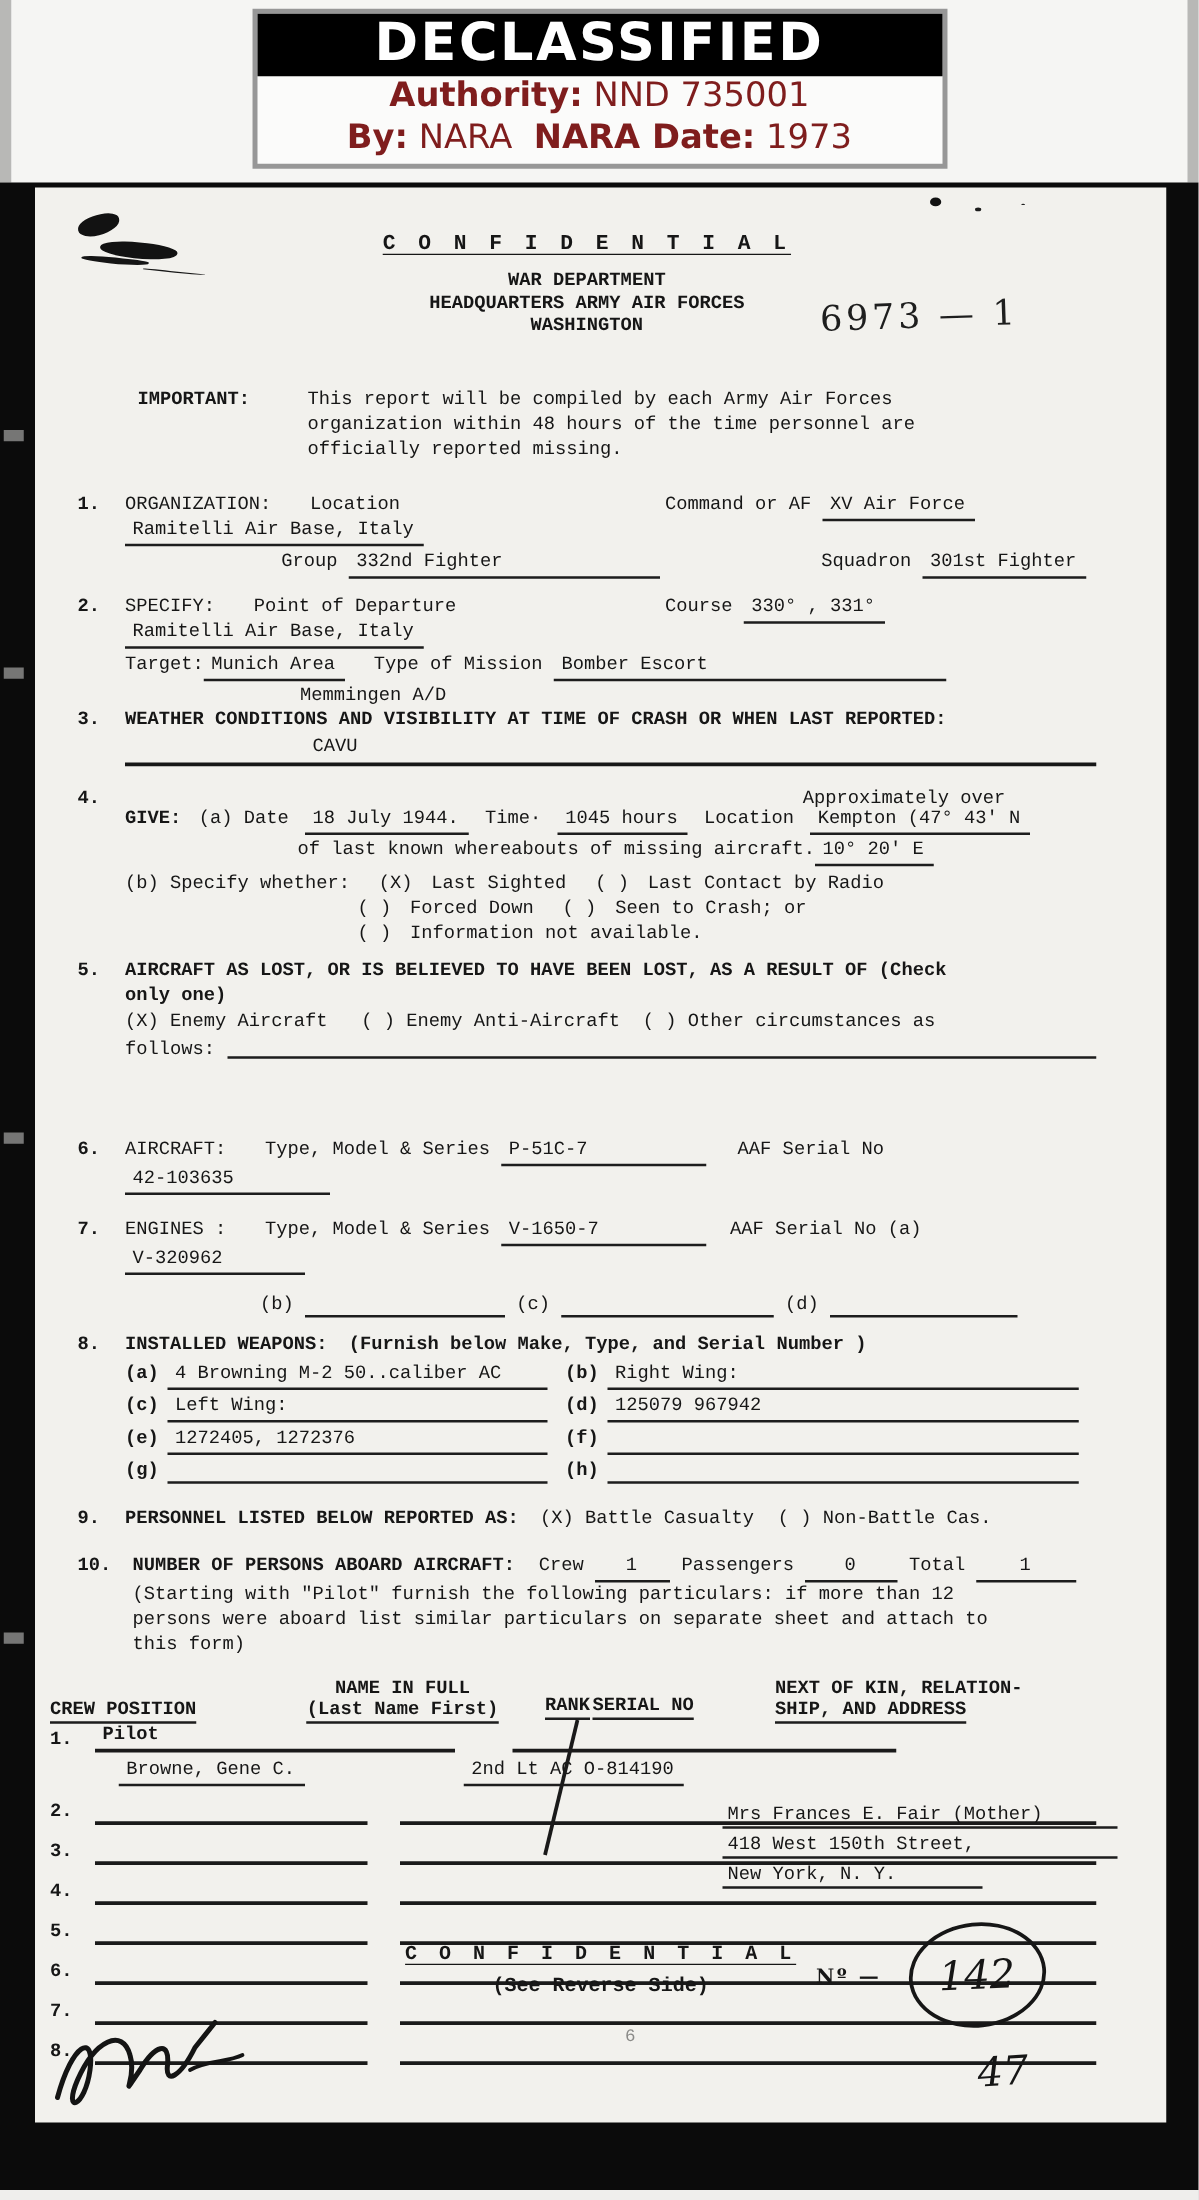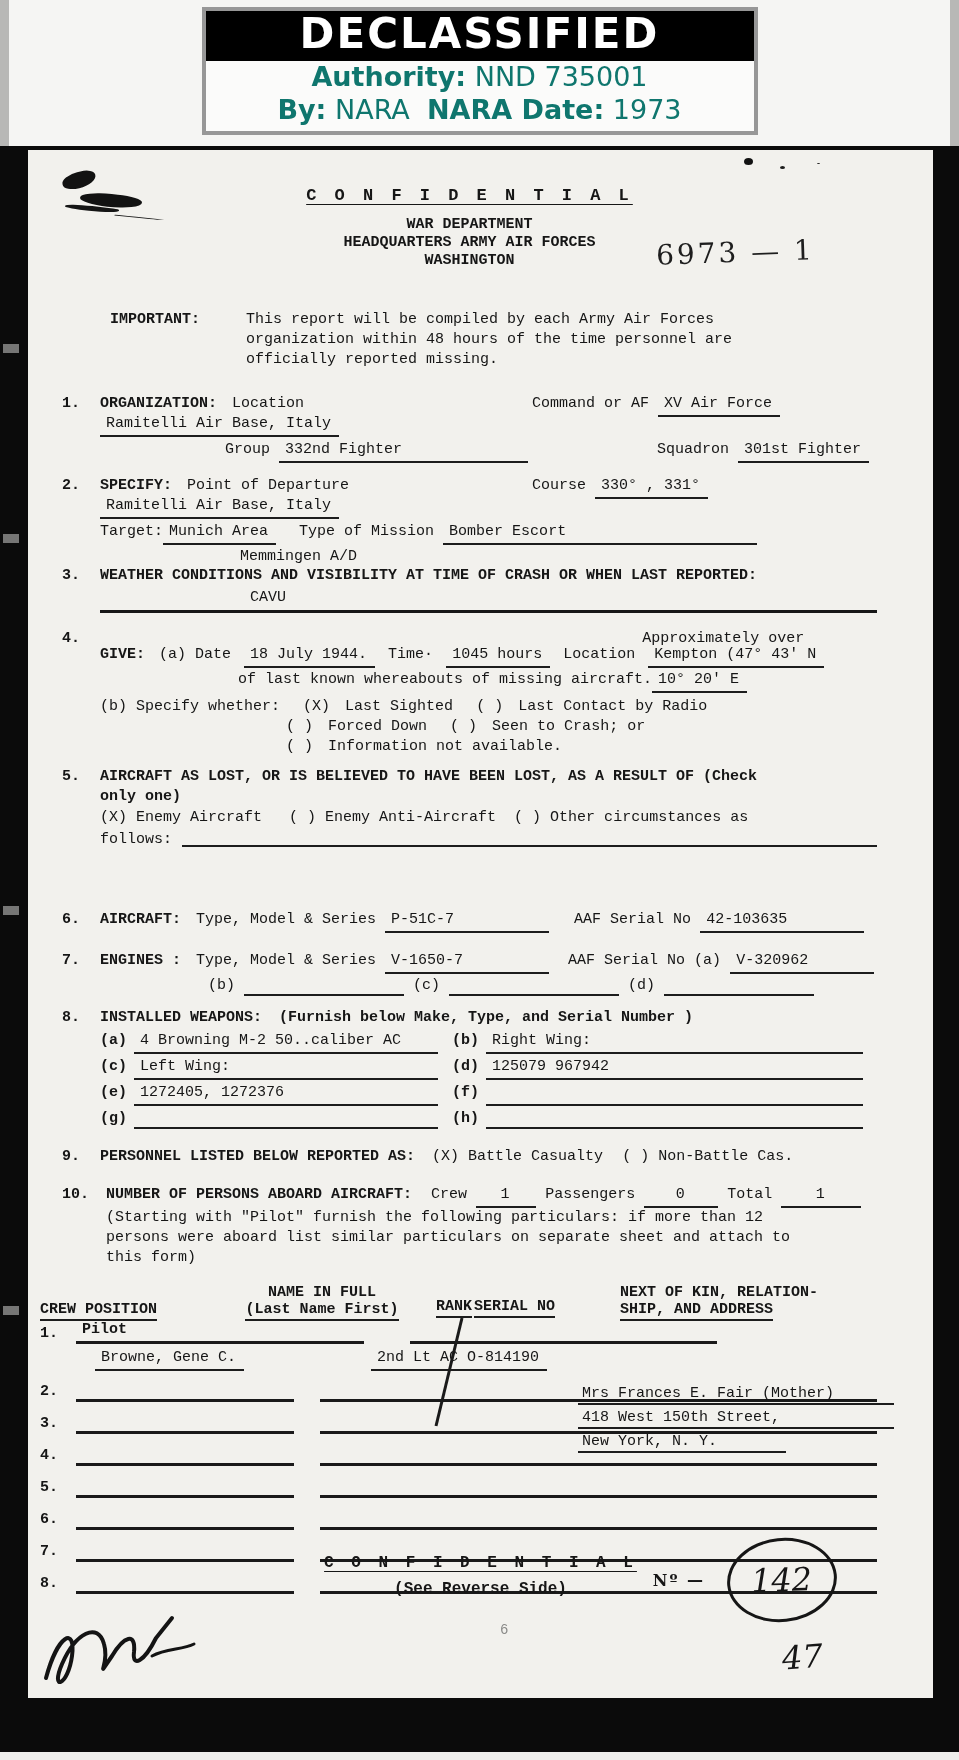--- a/index.html
+++ b/index.html
@@ -7,21 +7,21 @@
         font-family:"Liberation Mono","DejaVu Sans Mono",monospace;color:#161616;}
 
   
   .top-strip{position:absolute;top:0;left:0;width:959px;height:146px;background:#f5f5f3;
              border-left:9px solid #b8b8b6;border-right:9px solid #b8b8b6;box-sizing:border-box;
              display:flex;justify-content:center;align-items:flex-start;}
   .stamp{margin-top:7px;border:4px solid #979797;background:#fbfbfa;width:548px;text-align:center;
          font-family:"DejaVu Sans","Liberation Sans",sans-serif;padding-bottom:4px;}
   .stamp-bar{background:#000;color:#fff;font-size:42px;font-weight:bold;letter-spacing:2px;
              padding:1px 6px 5px;line-height:1.05;}
-  .stamp-line{font-size:27px;line-height:1.22;color:#0f766e;}
+  .stamp-line{font-size:27px;line-height:1.22;color:#7f1d1d;}
   .b{font-weight:bold;}
 
   
   .scan{position:absolute;top:146px;left:0;width:959px;height:1606px;background:#0b0b0b;}
   .notch{position:absolute;left:3px;width:16px;height:9px;background:#cfcfcd;opacity:.55;}
   .paper{position:absolute;left:28px;top:4px;right:26px;bottom:54px;background:#f2f1ed;overflow:hidden;}
 
   .content{position:relative;padding:36px 56px 0 34px;font-size:15px;line-height:20px;}
 
   .smudge{position:absolute;background:#121212;border-radius:50% 40% 55% 45%;}
@@ -37,21 +37,21 @@
   .doc-number{position:absolute;right:118px;top:86px;font-family:"DejaVu Serif",serif;
               font-size:28px;color:#1e1e1e;transform:rotate(-2deg);letter-spacing:3px;}
 
   .important{display:flex;margin:40px 0 0 48px;}
   .ilabel{width:136px;font-weight:bold;}
   .itext{width:575px;}
 
   .item{display:flex;}
   .n{width:38px;font-weight:bold;flex:none;}
   .ib{flex:1;position:relative;}
-  .lab{font-weight:bold;margin-right:6px;}
+  .lab{font-weight:normal;margin-right:22px;}
   .row{display:flex;margin-bottom:3px;}
   .cell-l{width:432px;flex:none;}
   .cell-r{flex:1;}
   .u{display:inline-block;border-bottom:2px solid #1d1d1d;padding:0 8px 1px 6px;white-space:nowrap;}
   .u2{border-bottom:2px solid #1d1d1d;padding-bottom:1px;}
   .bl{display:inline-block;border-bottom:2px solid #1d1d1d;height:15px;vertical-align:bottom;}
 
   .mt24{margin-top:24px;} .mt10{margin-top:10px;} .mt16{margin-top:16px;}
   .mt12{margin-top:12px;} .mt18{margin-top:18px;} .mt60{margin-top:60px;}
 
@@ -291,21 +291,21 @@
         <div class="item mt18">
           <div class="n">7.</div>
           <div class="ib">
             <div>
               <span class="lab">ENGINES :</span>
               <span>Type, Model &amp; Series</span>
               <span class="u" style="min-width:150px">V-1650-7</span>
               <span style="margin-left:10px">AAF Serial No (a)</span>
               <span class="u" style="min-width:130px">V-320962</span>
             </div>
-            <div style="margin-left:108px;margin-top:2px">
+            <div style="margin-left:108px;margin-top:14px">
               <span>(b)</span>
               <span class="bl" style="width:160px"></span>
               <span>(c)</span>
               <span class="bl" style="width:170px"></span>
               <span>(d)</span>
               <span class="bl" style="width:150px"></span>
             </div>
           </div>
         </div>
 

